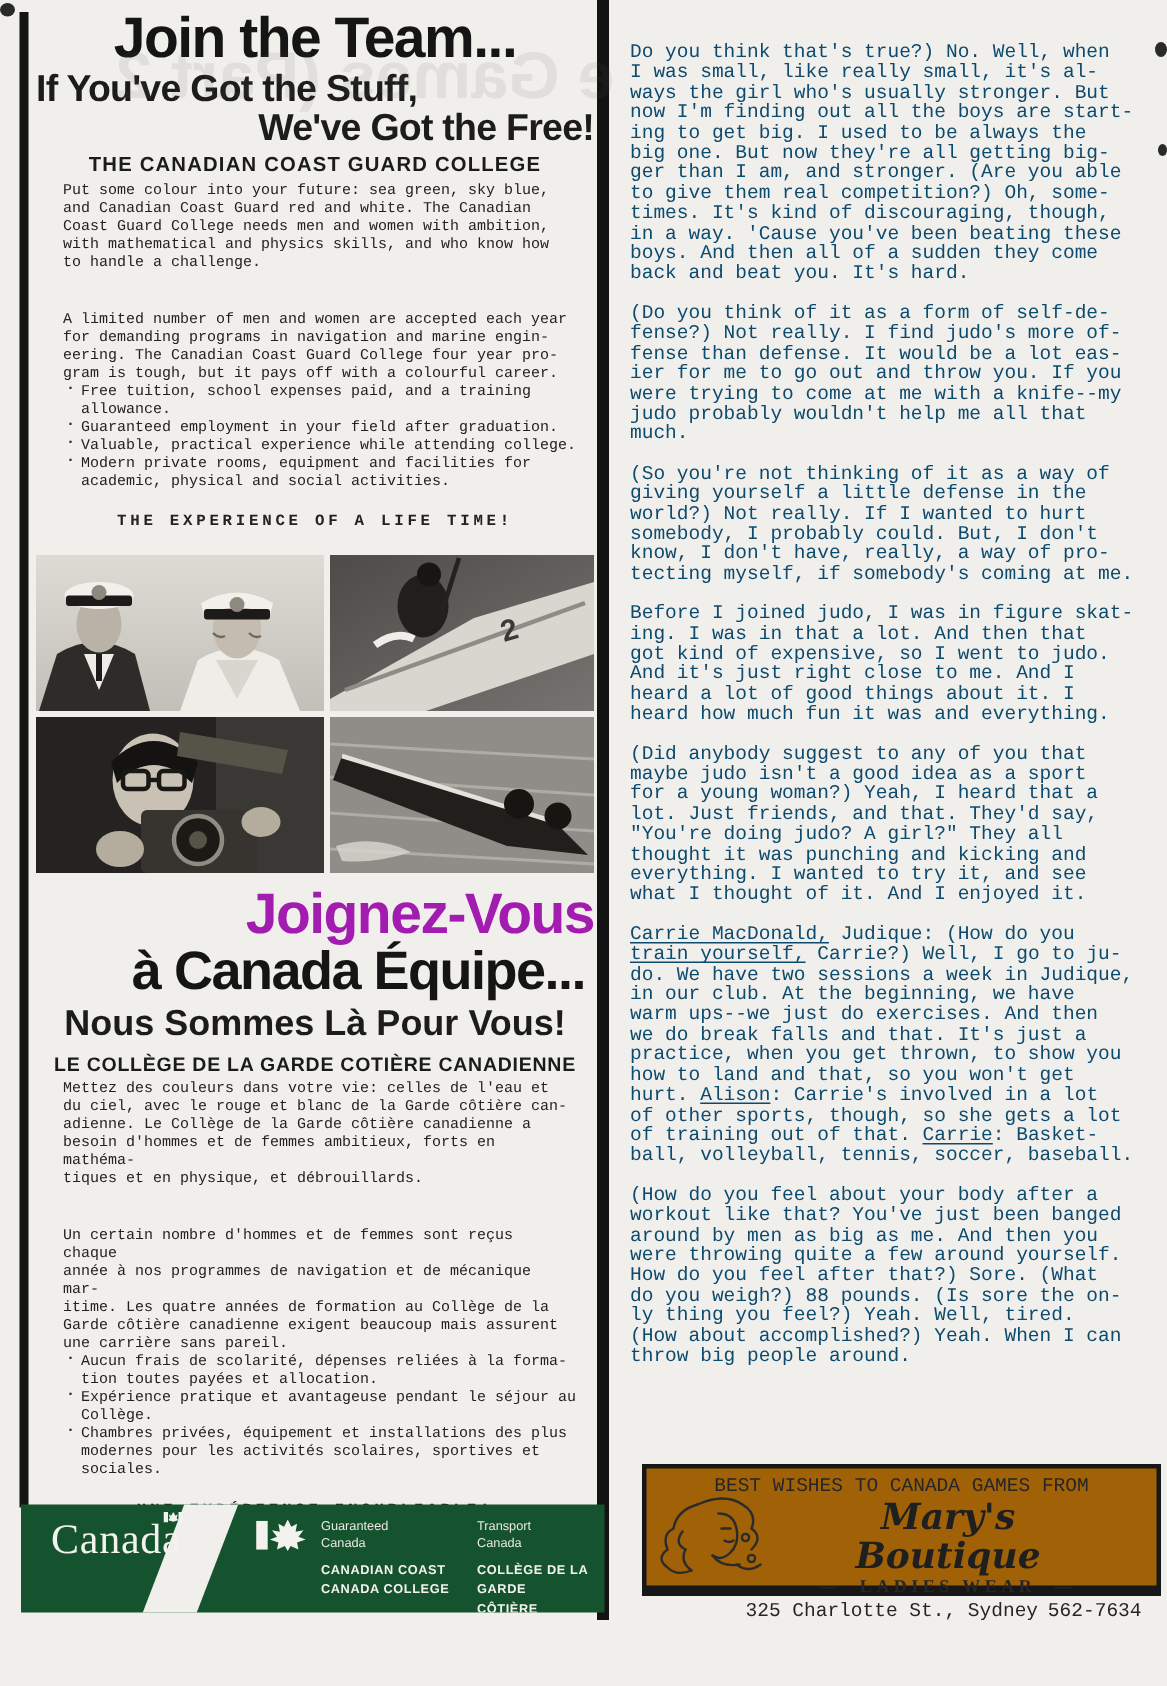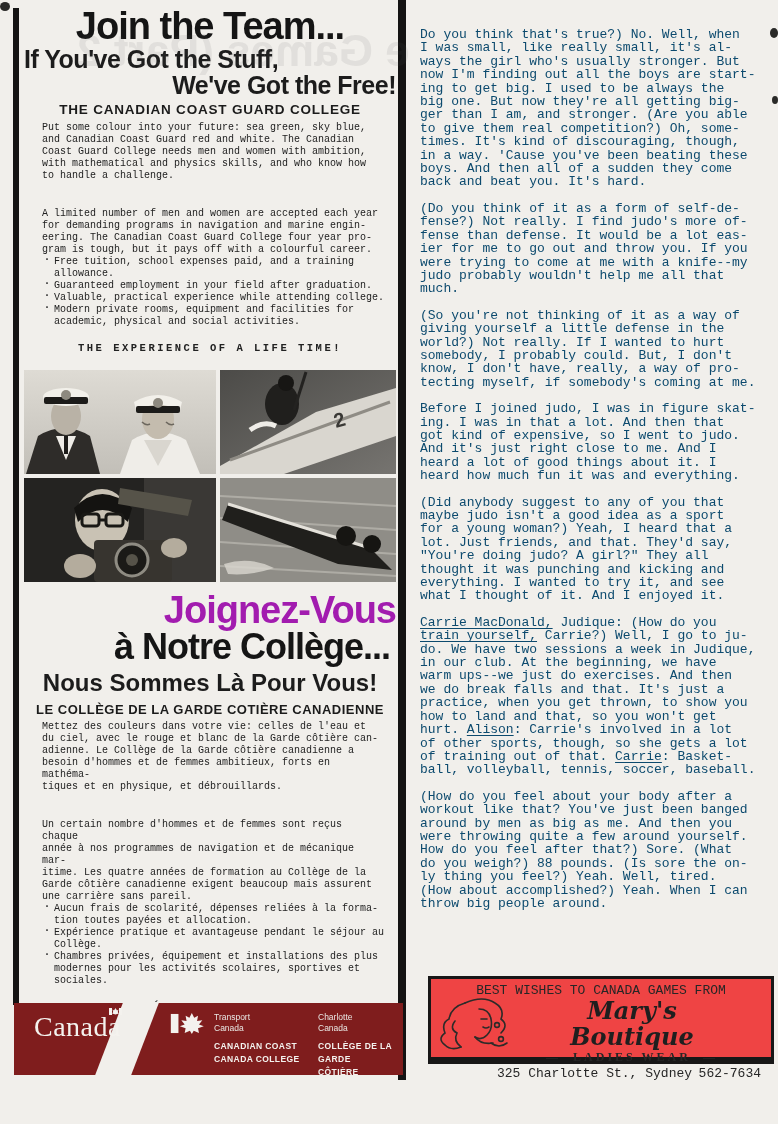--- a/index.html
+++ b/index.html
@@ -33,32 +33,32 @@
   .fr-h1{margin:8px 0 0 72px;font-size:38px;line-height:40px;font-weight:bold;letter-spacing:-1px;color:#a21caf;text-align:right;}
   .fr-h2{margin:-2px 6px 0 0;font-size:36px;line-height:38px;font-weight:bold;letter-spacing:-1px;text-align:right;color:#151515;}
   .fr-sub{margin-top:4px;font-size:24px;line-height:26px;font-weight:bold;text-align:center;color:#1c1c1c;}
   .fr-heading{margin-top:6px;font-size:13px;line-height:15px;font-weight:bold;letter-spacing:0.5px;text-align:center;}
   
   .right-col{position:absolute;left:420px;top:28px;width:342px;font-family:"Liberation Mono",monospace;
              font-size:13px;line-height:13.4px;color:#0c4a6e;}
   .right-col p{margin:0 0 13px 0;white-space:pre-line;}
   .u{text-decoration:underline;text-underline-offset:2px;}
   
-  .footer-bar{position:absolute;left:14px;top:1003px;width:389px;height:72px;background:#7f1d1d;overflow:hidden;color:#f4f2ee;}
+  .footer-bar{position:absolute;left:14px;top:1003px;width:389px;height:72px;background:#14532d;overflow:hidden;color:#f4f2ee;}
   .slash{position:absolute;left:95px;top:-6px;width:36px;height:84px;background:#f1efeb;transform:skewX(-21deg);}
   .wordmark{position:absolute;left:20px;top:8px;font-family:"Liberation Serif",serif;font-size:28px;letter-spacing:0.5px;}
   .wordmark .last-a{position:relative;display:inline-block;}
   .wm-flag{position:absolute;left:1px;top:-3px;width:13px;height:7px;}
   .tc-flag{position:absolute;left:156px;top:10px;width:36px;height:21px;}
   .transport-label{position:absolute;top:9px;font-size:8.5px;line-height:11px;white-space:pre-line;color:#e9e7e3;}
   .t-en{left:200px;} .t-fr{left:304px;}
   .college-label{position:absolute;top:37px;font-size:8.5px;line-height:13px;font-weight:bold;letter-spacing:0.4px;white-space:pre-line;color:#f4f2ee;}
   .c-en{left:200px;} .c-fr{left:304px;}
   
-  .boutique{position:absolute;left:428px;top:976px;width:340px;height:78px;background:#ef4444;
+  .boutique{position:absolute;left:428px;top:976px;width:340px;height:78px;background:#a16207;
             border:3px solid #181717;border-bottom:7px solid #181717;}
   .bq-line1{margin-top:4px;text-align:center;font-family:"Liberation Mono",monospace;font-size:13px;color:#262626;}
   .bq-logo{position:absolute;left:4px;top:16px;width:86px;height:58px;}
   .bq-name{margin:0 0 0 96px;width:210px;text-align:center;font-family:"DejaVu Serif",serif;
            font-style:italic;font-weight:bold;font-size:24px;line-height:26px;color:#1f1f1f;}
   .bq-ladies{margin:0 0 0 96px;width:210px;text-align:center;font-family:"Liberation Serif",serif;
              font-weight:bold;font-size:12px;letter-spacing:3px;white-space:pre;color:#262626;}
   .bq-row{display:flex;justify-content:space-between;margin:1px 10px 0 66px;
           font-family:"Liberation Mono",monospace;font-size:13px;color:#262626;}
   
@@ -182,21 +182,21 @@
           <path d="M8 26 L150 70 L172 92 L118 86 L2 42 Z" fill="#201f1c"></path>
           <path d="M8 26 L150 70" stroke="#e4e1da" stroke-width="3"></path>
           <circle cx="126" cy="58" r="10" fill="#161512"></circle>
           <circle cx="152" cy="66" r="9" fill="#161512"></circle>
           <path d="M4 86 Q30 78 54 90 Q30 98 8 96 Z" fill="#dad7cf" opacity="0.8"></path>
         </svg>
       </div>
     </div>
 
     <div class="fr-h1">Joignez-Vous</div>
-    <div class="fr-h2">à Notre Collège...</div>
+    <div class="fr-h2">à Canada Équipe...</div>
     <div class="fr-sub">Nous Sommes Là Pour Vous!</div>
     <div class="fr-heading college-heading">LE COLLÈGE DE LA GARDE COTIÈRE CANADIENNE</div>
 
     <div class="ad-body">Mettez des couleurs dans votre vie: celles de l'eau et
 du ciel, avec le rouge et blanc de la Garde côtière can-
 adienne. Le Collège de la Garde côtière canadienne a
 besoin d'hommes et de femmes ambitieux, forts en mathéma-
 tiques et en physique, et débrouillards.</div>
     <div class="ad-body">Un certain nombre d'hommes et de femmes sont reçus chaque
 année à nos programmes de navigation et de mécanique mar-
@@ -221,23 +221,23 @@
     <div class="slash"></div>
     <div class="wordmark"><span>Canad</span><span class="last-a"><span>a</span><svg class="wm-flag" viewBox="0 0 13 7">
           <rect x="0" y="0" width="3" height="7" fill="#f4f2ee"></rect>
           <rect x="10" y="0" width="3" height="7" fill="#f4f2ee"></rect>
           <polygon points="6.5,0 8,2.5 9.5,1.5 8.8,4 9.8,5.5 6.5,6.5 3.2,5.5 4.2,4 3.5,1.5 5,2.5" fill="#f4f2ee"></polygon>
         </svg></span></div>
     <svg class="tc-flag" viewBox="0 0 36 22">
       <rect x="0" y="1" width="8" height="20" fill="#f4f2ee"></rect>
       <polygon points="22,0 24.5,5 28.5,3 27.5,8.5 33,7.5 29.5,12 34.5,14 28.5,16 29.5,21 24,18.5 22,22 20,18.5 14.5,21 15.5,16 9.5,14 14.5,12 11,7.5 16.5,8.5 15.5,3 19.5,5" fill="#f4f2ee"></polygon>
     </svg>
-    <div class="transport-label t-en">Transport
+    <div class="transport-label t-en">Guaranteed
 Canada</div>
-    <div class="transport-label t-fr">Charlotte
+    <div class="transport-label t-fr">Transport
 Canada</div>
     <div class="college-label c-en">CANADIAN COAST
 CANADA COLLEGE</div>
     <div class="college-label c-fr">COLLÈGE DE LA GARDE
 CÔTIÈRE CANADIENNE</div>
   </div>
 
   <div class="right-col">
     <p>Do you think that's true?) No. Well, when
 I was small, like really small, it's al-

